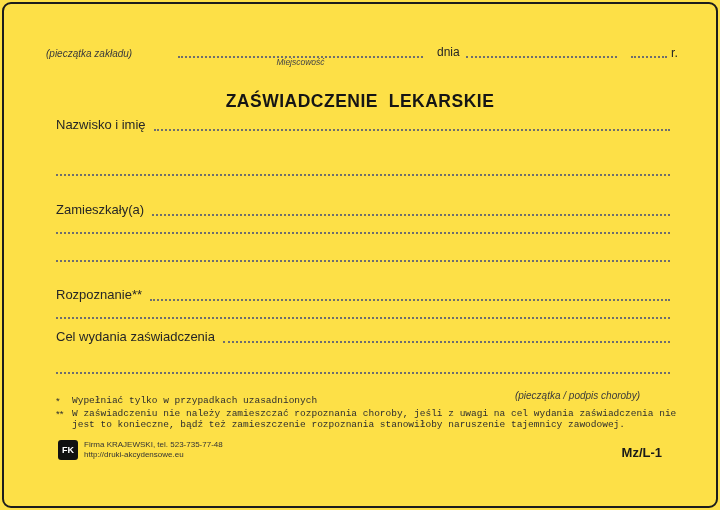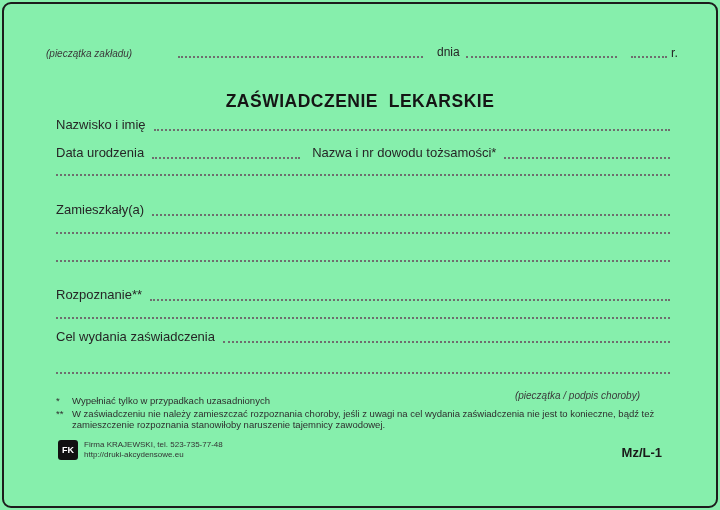--- a/index.html
+++ b/index.html
@@ -1,18 +1,18 @@
 <!DOCTYPE html>
 <html><head>
 <meta charset="utf-8">
 <style>
   html,body{margin:0;padding:0;background:#ffffff;}
   .sheet{
     position:relative;width:720px;height:510px;
-    background:#86efac;overflow:hidden;
+    background:#fde047;overflow:hidden;
     font-family:"Liberation Sans","DejaVu Sans",sans-serif;
     color:#1f1f1f;
   }
   .frame{
     position:absolute;inset:2px;
     border:2px solid #1c1c1c;border-radius:9px;
     pointer-events:none;
   }
   .row{
     position:absolute;left:56px;right:50px;
@@ -53,21 +53,21 @@
   .after-lbl{margin-left:8px;}
   
   .sig-hint{
     position:absolute;top:390px;right:80px;
     font-size:10px;font-style:italic;color:#3a3a3a;
   }
   
   .footnotes{position:absolute;left:56px;right:40px;top:395px;font-size:9.5px;color:#2e2e2e;}
   .footnote{display:flex;align-items:flex-start;margin-bottom:1px;line-height:1.22;}
   .fn-marker{flex:0 0 16px;}
-  .fn-text{flex:1;}
+  .fn-text{flex:1;font-family:Liberation Mono, monospace;}
   
   .publisher{
     position:absolute;left:58px;top:440px;
     display:flex;align-items:center;gap:6px;
   }
   .logo{
     width:20px;height:20px;background:#111;border-radius:3px;
     color:#fff;font-size:9px;font-weight:bold;
     display:flex;align-items:center;justify-content:center;
   }
@@ -80,40 +80,35 @@
 </head>
 <body>
 
 <div class="sheet">
   <div class="frame"></div>
 
   <div class="row top-row">
     <span class="stamp hint">(pieczątka zakładu)</span>
     <span class="place-wrap">
       <span class="dots"></span>
+      <span class="place-hint">Miejscowość</span>
     </span>
     <span class="lbl date-lbl">dnia</span>
     <span class="dots date-dots"></span>
     <span class="dots year-dots"></span>
     <span class="lbl year">r.</span>
   </div>
 
   <h1 class="title">ZAŚWIADCZENIE  LEKARSKIE</h1>
 
   <div class="row r1">
     <span class="lbl">Nazwisko i imię</span>
     <span class="dots after-lbl"></span>
   </div>
 
-  <div class="row r2">
-    <span class="lbl">Data urodzenia</span>
-    <span class="dots gap-dots"></span>
-    <span class="lbl second-lbl">Nazwa i nr dowodu tożsamości*</span>
-    <span class="dots after-lbl"></span>
-  </div>
 
   <div class="row r3">
     <span class="dots"></span>
   </div>
 
   <div class="row r4">
     <span class="lbl">Zamieszkały(a)</span>
     <span class="dots after-lbl"></span>
   </div>
 

